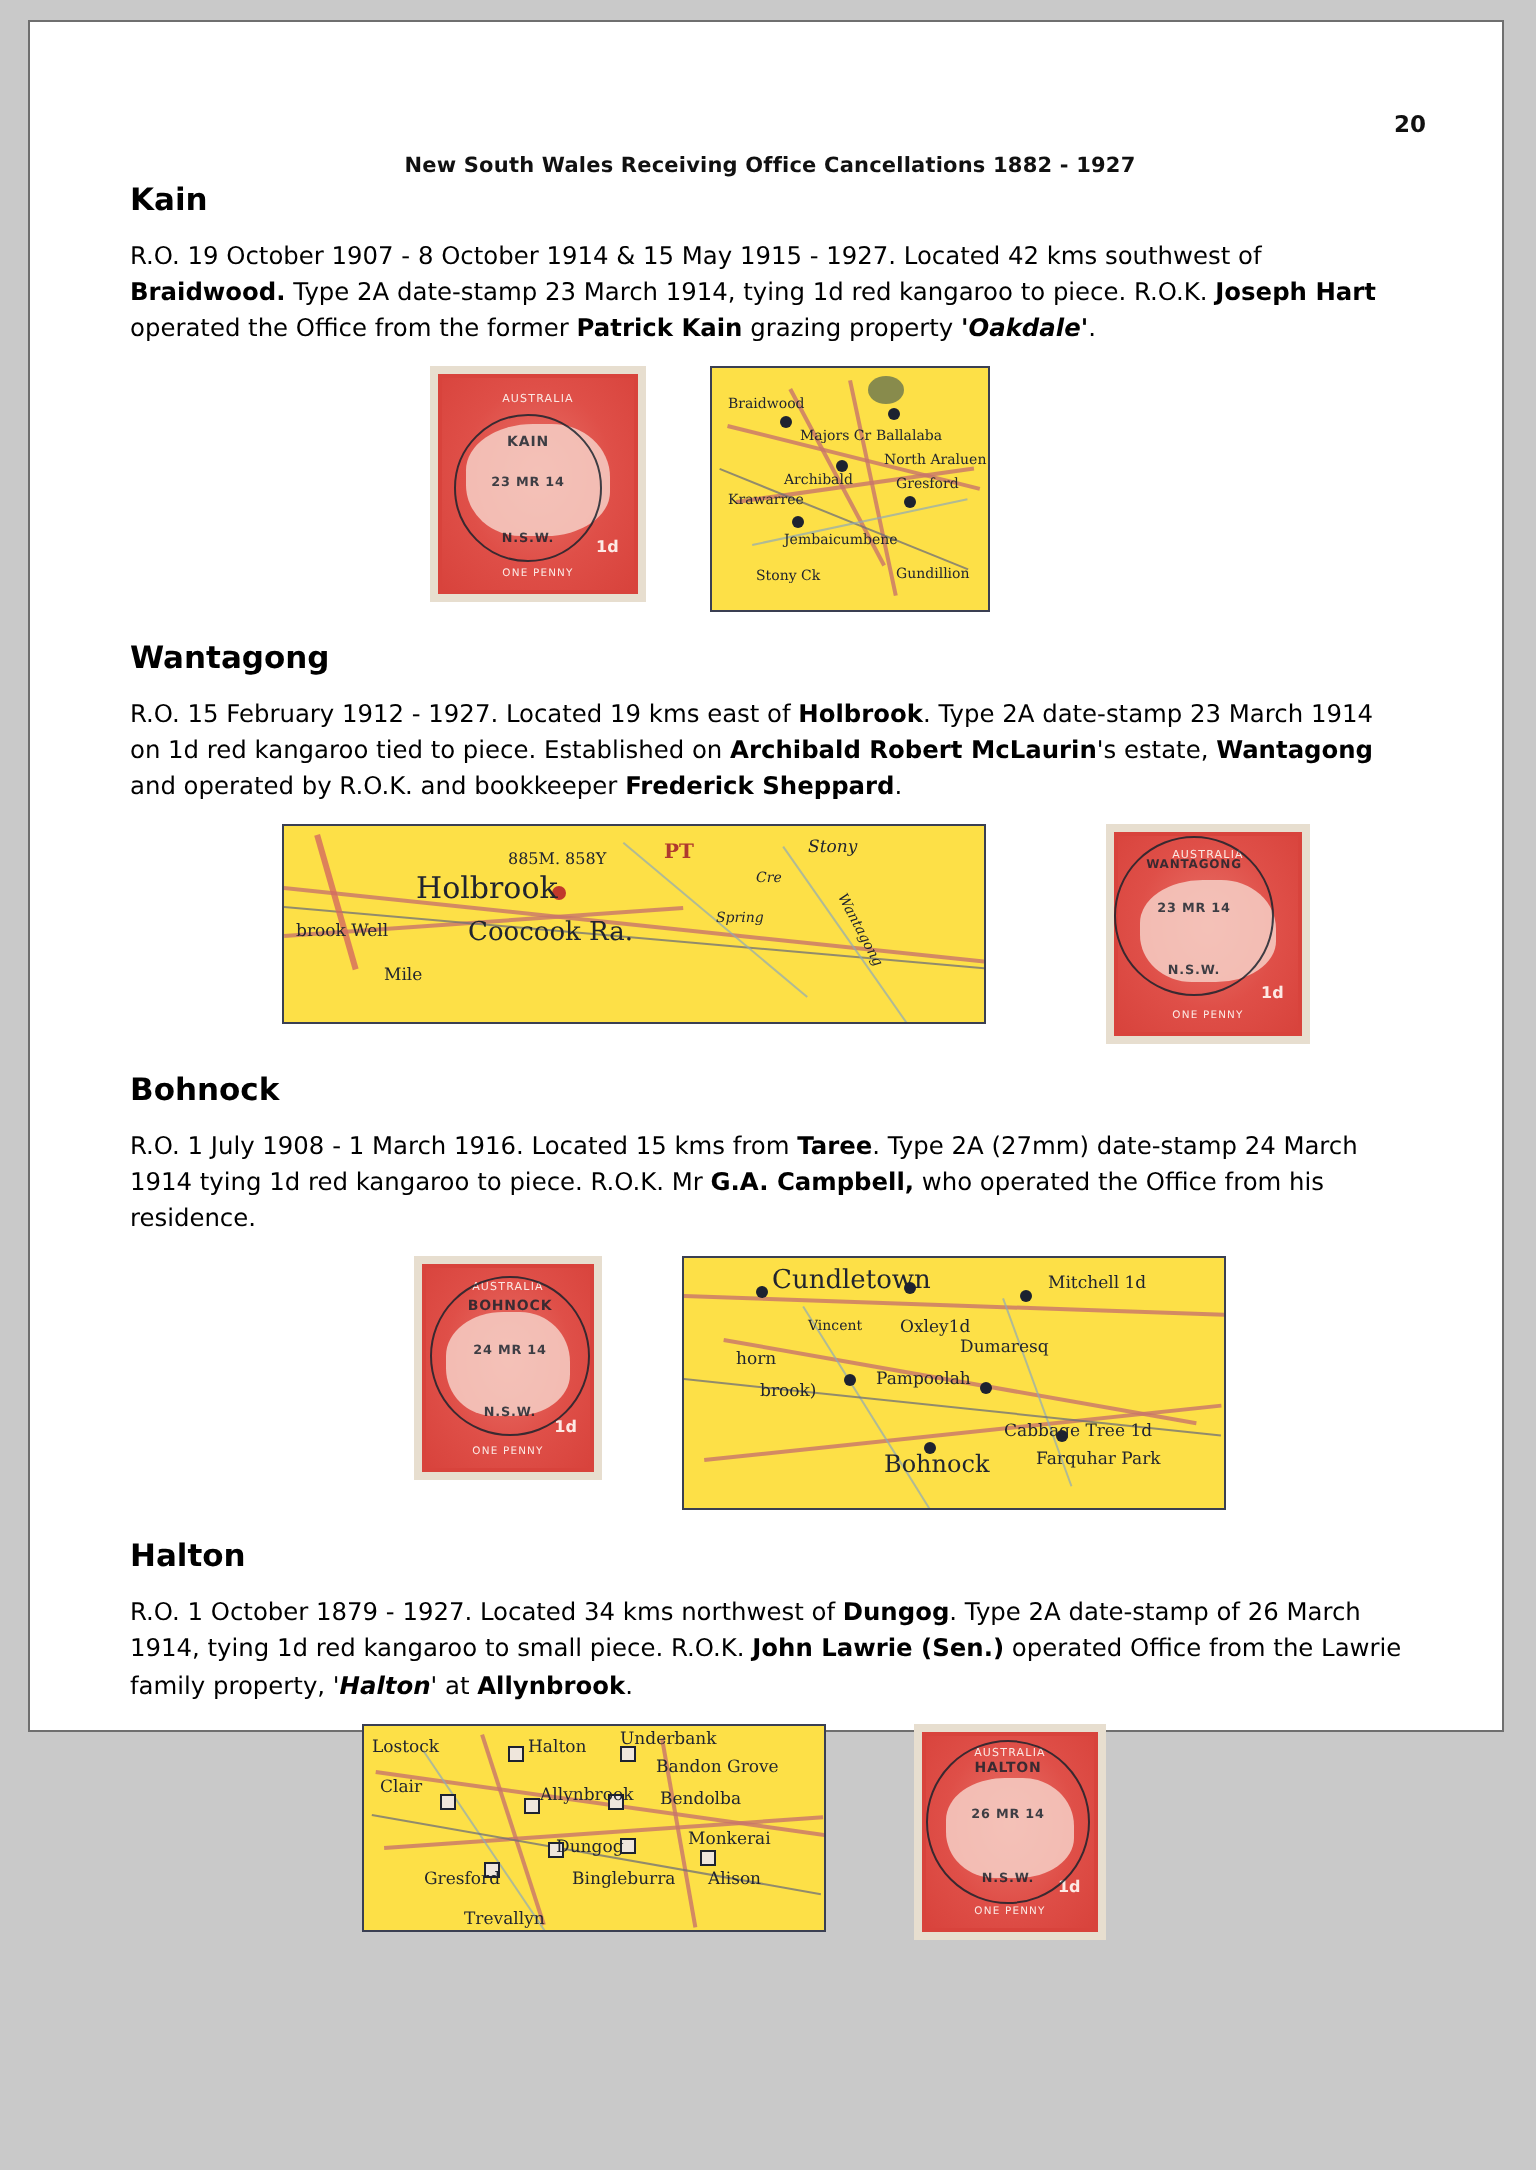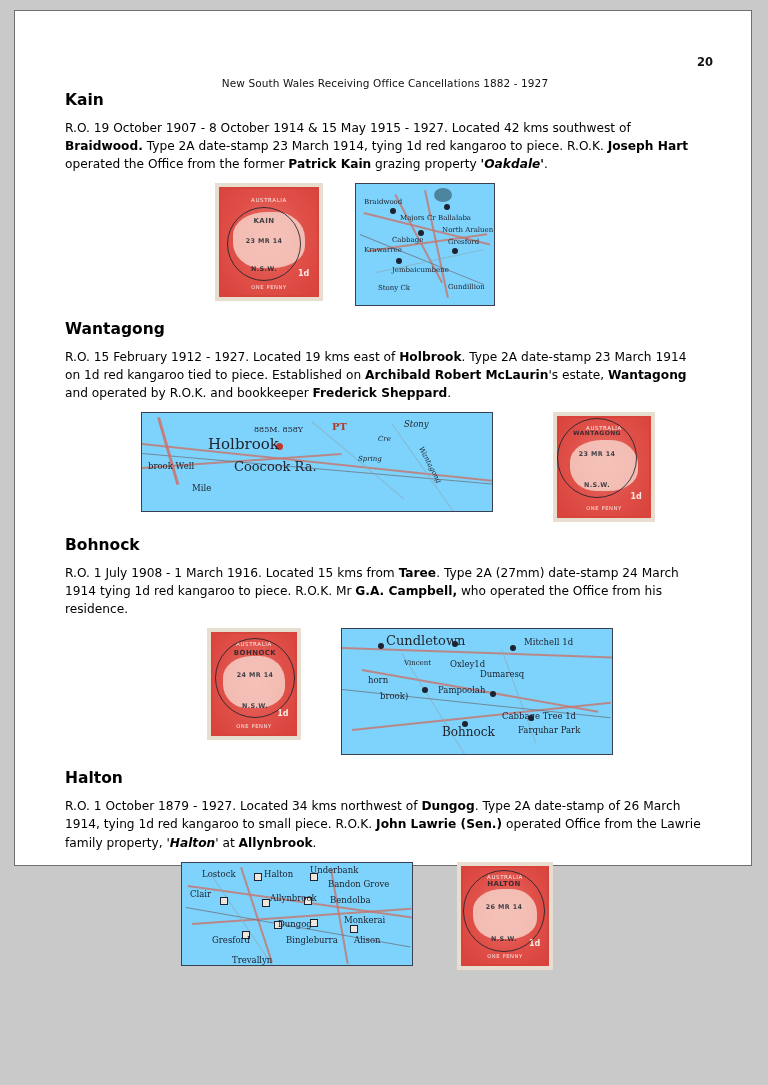--- a/index.html
+++ b/index.html
@@ -38,21 +38,21 @@
     font-weight: bold;
     color: #111;
   }
   .doc-header {
     position: absolute;
     left: 0;
     right: 0;
     top: 44px;
     text-align: center;
     font-size: 10.5px;
-    font-weight: normal;
+    font-weight: bold;
     color: #111;
     letter-spacing: 0.1px;
   }
   .content {
     position: absolute;
     left: 24px;
     right: 24px;
     top: 58px;
   }
   .section {
@@ -149,21 +149,21 @@
   }
   .cancel .c-bot {
     position: absolute;
     left: 0; right: 0; bottom: 10%;
     font-size: 6.4px;
   }
 
   
   .map {
     position: relative;
-    background: #7dd3fc;
+    background: #fde047;
     border: 1px solid #3a3f52;
     box-sizing: border-box;
     overflow: hidden;
   }
   .map .road {
     position: absolute;
     background: #c8746a;
     height: 1.5px;
     transform-origin: 0 0;
     opacity: .8;
@@ -257,21 +257,21 @@
             <div class="dot" style="left:34px;top:24px;"></div>
             <div class="dot" style="left:88px;top:20px;"></div>
             <div class="dot" style="left:62px;top:46px;"></div>
             <div class="dot" style="left:40px;top:74px;"></div>
             <div class="dot" style="left:96px;top:64px;"></div>
             <div class="lbl" style="left:8px;top:14px;">Braidwood</div>
             <div class="lbl" style="left:44px;top:30px;">Majors Cr</div>
             <div class="lbl" style="left:82px;top:30px;">Ballalaba</div>
             <div class="lbl" style="left:86px;top:42px;">North Araluen</div>
             <div class="lbl" style="left:92px;top:54px;">Gresford</div>
-            <div class="lbl" style="left:36px;top:52px;">Cabbage</div>
+            <div class="lbl" style="left:36px;top:52px;">Archibald</div>
             <div class="lbl" style="left:8px;top:62px;">Krawarree</div>
             <div class="lbl" style="left:36px;top:82px;">Jembaicumbene</div>
             <div class="lbl" style="left:22px;top:100px;">Stony Ck</div>
             <div class="lbl" style="left:92px;top:99px;">Gundillion</div>
           </div>
         </div>
       </div>
 
       <div class="section">
         <h2 class="section-title">Wantagong</h2>
@@ -371,21 +371,21 @@
             <div class="rail" style="left:4px;top:44px;width:228px;transform:rotate(10deg);"></div>
             <div class="sq" style="left:72px;top:10px;"></div>
             <div class="sq" style="left:38px;top:34px;"></div>
             <div class="sq" style="left:80px;top:36px;"></div>
             <div class="sq" style="left:128px;top:10px;"></div>
             <div class="sq" style="left:122px;top:34px;"></div>
             <div class="sq" style="left:92px;top:58px;"></div>
             <div class="sq" style="left:128px;top:56px;"></div>
             <div class="sq" style="left:60px;top:68px;"></div>
             <div class="sq" style="left:168px;top:62px;"></div>
-            <div class="lbl mid" style="left:20px;top:6px;">Lostock</div>
+            <div class="lbl mid" style="left:4px;top:6px;">Lostock</div>
             <div class="lbl mid" style="left:82px;top:6px;">Halton</div>
             <div class="lbl mid" style="left:128px;top:2px;">Underbank</div>
             <div class="lbl mid" style="left:146px;top:16px;">Bandon Grove</div>
             <div class="lbl mid" style="left:8px;top:26px;">Clair</div>
             <div class="lbl mid" style="left:88px;top:30px;">Allynbrook</div>
             <div class="lbl mid" style="left:148px;top:32px;">Bendolba</div>
             <div class="lbl mid" style="left:162px;top:52px;">Monkerai</div>
             <div class="lbl mid" style="left:30px;top:72px;">Gresford</div>
             <div class="lbl mid" style="left:96px;top:56px;">Dungog</div>
             <div class="lbl mid" style="left:104px;top:72px;">Bingleburra</div>

